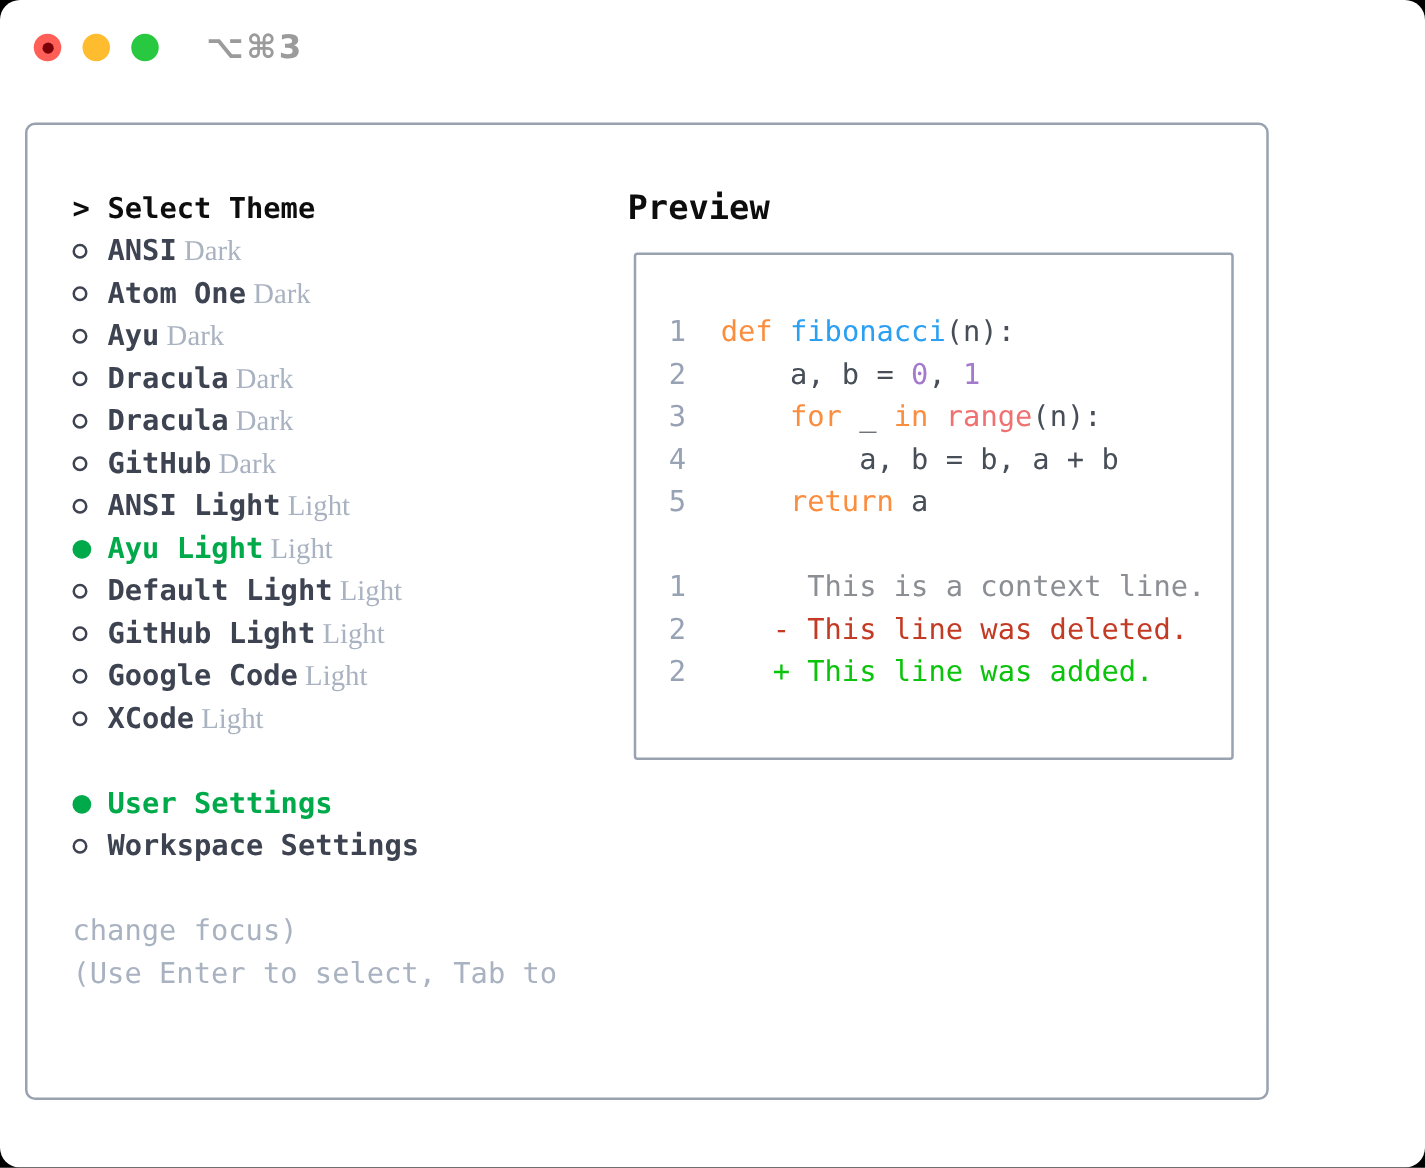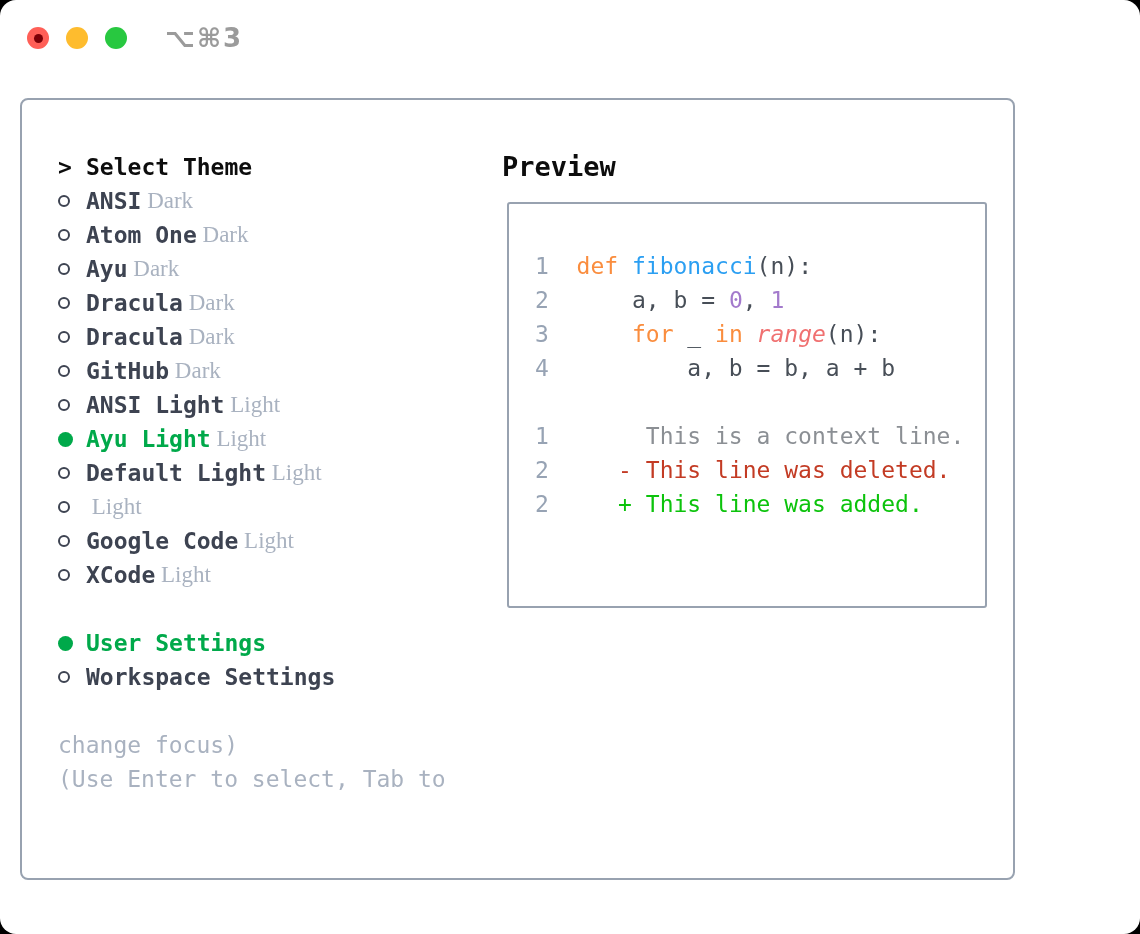--- a/index.html
+++ b/index.html
@@ -69,21 +69,21 @@
     position:absolute;left:485px;top:102px;width:480px;height:406px;
     border:2px solid var(--border_gray);border-radius:3px;background:#fff;
   }
   .codepane{padding:45px 0 0 26px;font-size:23px;}
   .cline{height:34px;line-height:34px;white-space:pre;}
   .line-number{color:var(--line_number_gray);}
   .plain{color:var(--code_plain);}
   .keyword{color:var(--keyword_orange);}
   .function{color:var(--function_blue);}
   .number{color:var(--number_purple);}
-  .call{color:var(--call_coral);font-style:italic;}
+  .call{color:var(--call_coral);}
   .context{color:var(--context_gray);}
   .deleted{color:var(--deleted_red);}
   .added{color:var(--added_green);}
 </style>
 </head>
 <body>
 
 <div class="window">
 
   <div class="titlebar">
@@ -108,21 +108,21 @@
       <div id="theme-list">
           <div class="row"><span class="marker"><span class="dot"></span></span><span class="name">ANSI</span><span class="variant"> Dark</span></div>
           <div class="row"><span class="marker"><span class="dot"></span></span><span class="name">Atom One</span><span class="variant"> Dark</span></div>
           <div class="row"><span class="marker"><span class="dot"></span></span><span class="name">Ayu</span><span class="variant"> Dark</span></div>
           <div class="row"><span class="marker"><span class="dot"></span></span><span class="name">Dracula</span><span class="variant"> Dark</span></div>
           <div class="row"><span class="marker"><span class="dot"></span></span><span class="name">Dracula</span><span class="variant"> Dark</span></div>
           <div class="row"><span class="marker"><span class="dot"></span></span><span class="name">GitHub</span><span class="variant"> Dark</span></div>
           <div class="row"><span class="marker"><span class="dot"></span></span><span class="name">ANSI Light</span><span class="variant"> Light</span></div>
           <div class="row"><span class="marker"><span class="dot-selected"></span></span><span class="name selected">Ayu Light</span><span class="variant"> Light</span></div>
           <div class="row"><span class="marker"><span class="dot"></span></span><span class="name">Default Light</span><span class="variant"> Light</span></div>
-          <div class="row"><span class="marker"><span class="dot"></span></span><span class="variant"> Light</span></div>
+          <div class="row"><span class="marker"><span class="dot"></span></span><span class="name">GitHub Light</span><span class="variant"> Light</span></div>
           <div class="row"><span class="marker"><span class="dot"></span></span><span class="name">Google Code</span><span class="variant"> Light</span></div>
           <div class="row"><span class="marker"><span class="dot"></span></span><span class="name">XCode</span><span class="variant"> Light</span></div>
         </div>
 
       <div class="spacer"></div>
 
 
       <div id="apply-list">
           <div class="row"><span class="marker"><span class="dot-selected"></span></span><span class="name selected">User Settings</span></div>
           <div class="row"><span class="marker"><span class="dot"></span></span><span class="name">Workspace Settings</span></div>
@@ -135,20 +135,21 @@
     </div>
 
     <div class="preview-title">Preview</div>
 
     <div class="preview-box">
       <div class="codepane" id="codepane">
           <div class="cline"><span class="line-number">1</span><span class="plain">  </span><span class="keyword">def</span><span class="plain"> </span><span class="function">fibonacci</span><span class="plain">(n):</span></div>
           <div class="cline"><span class="line-number">2</span><span class="plain">      a, b = </span><span class="number">0</span><span class="plain">, </span><span class="number">1</span></div>
           <div class="cline"><span class="line-number">3</span><span class="plain">      </span><span class="keyword">for</span><span class="plain"> _ </span><span class="keyword">in</span><span class="plain"> </span><span class="call">range</span><span class="plain">(n):</span></div>
           <div class="cline"><span class="line-number">4</span><span class="plain">          a, b = b, a + b</span></div>
+          <div class="cline"><span class="line-number">5</span><span class="plain">      </span><span class="keyword">return</span><span class="plain"> a</span></div>
           <div class="cline"></div>
           <div class="cline"><span class="line-number">1</span><span class="context">       This is a context line.</span></div>
           <div class="cline"><span class="line-number">2</span><span class="plain">     </span><span class="deleted">- This line was deleted.</span></div>
           <div class="cline"><span class="line-number">2</span><span class="plain">     </span><span class="added">+ This line was added.</span></div>
         </div>
     </div>
 
   </div>
 </div>
 

